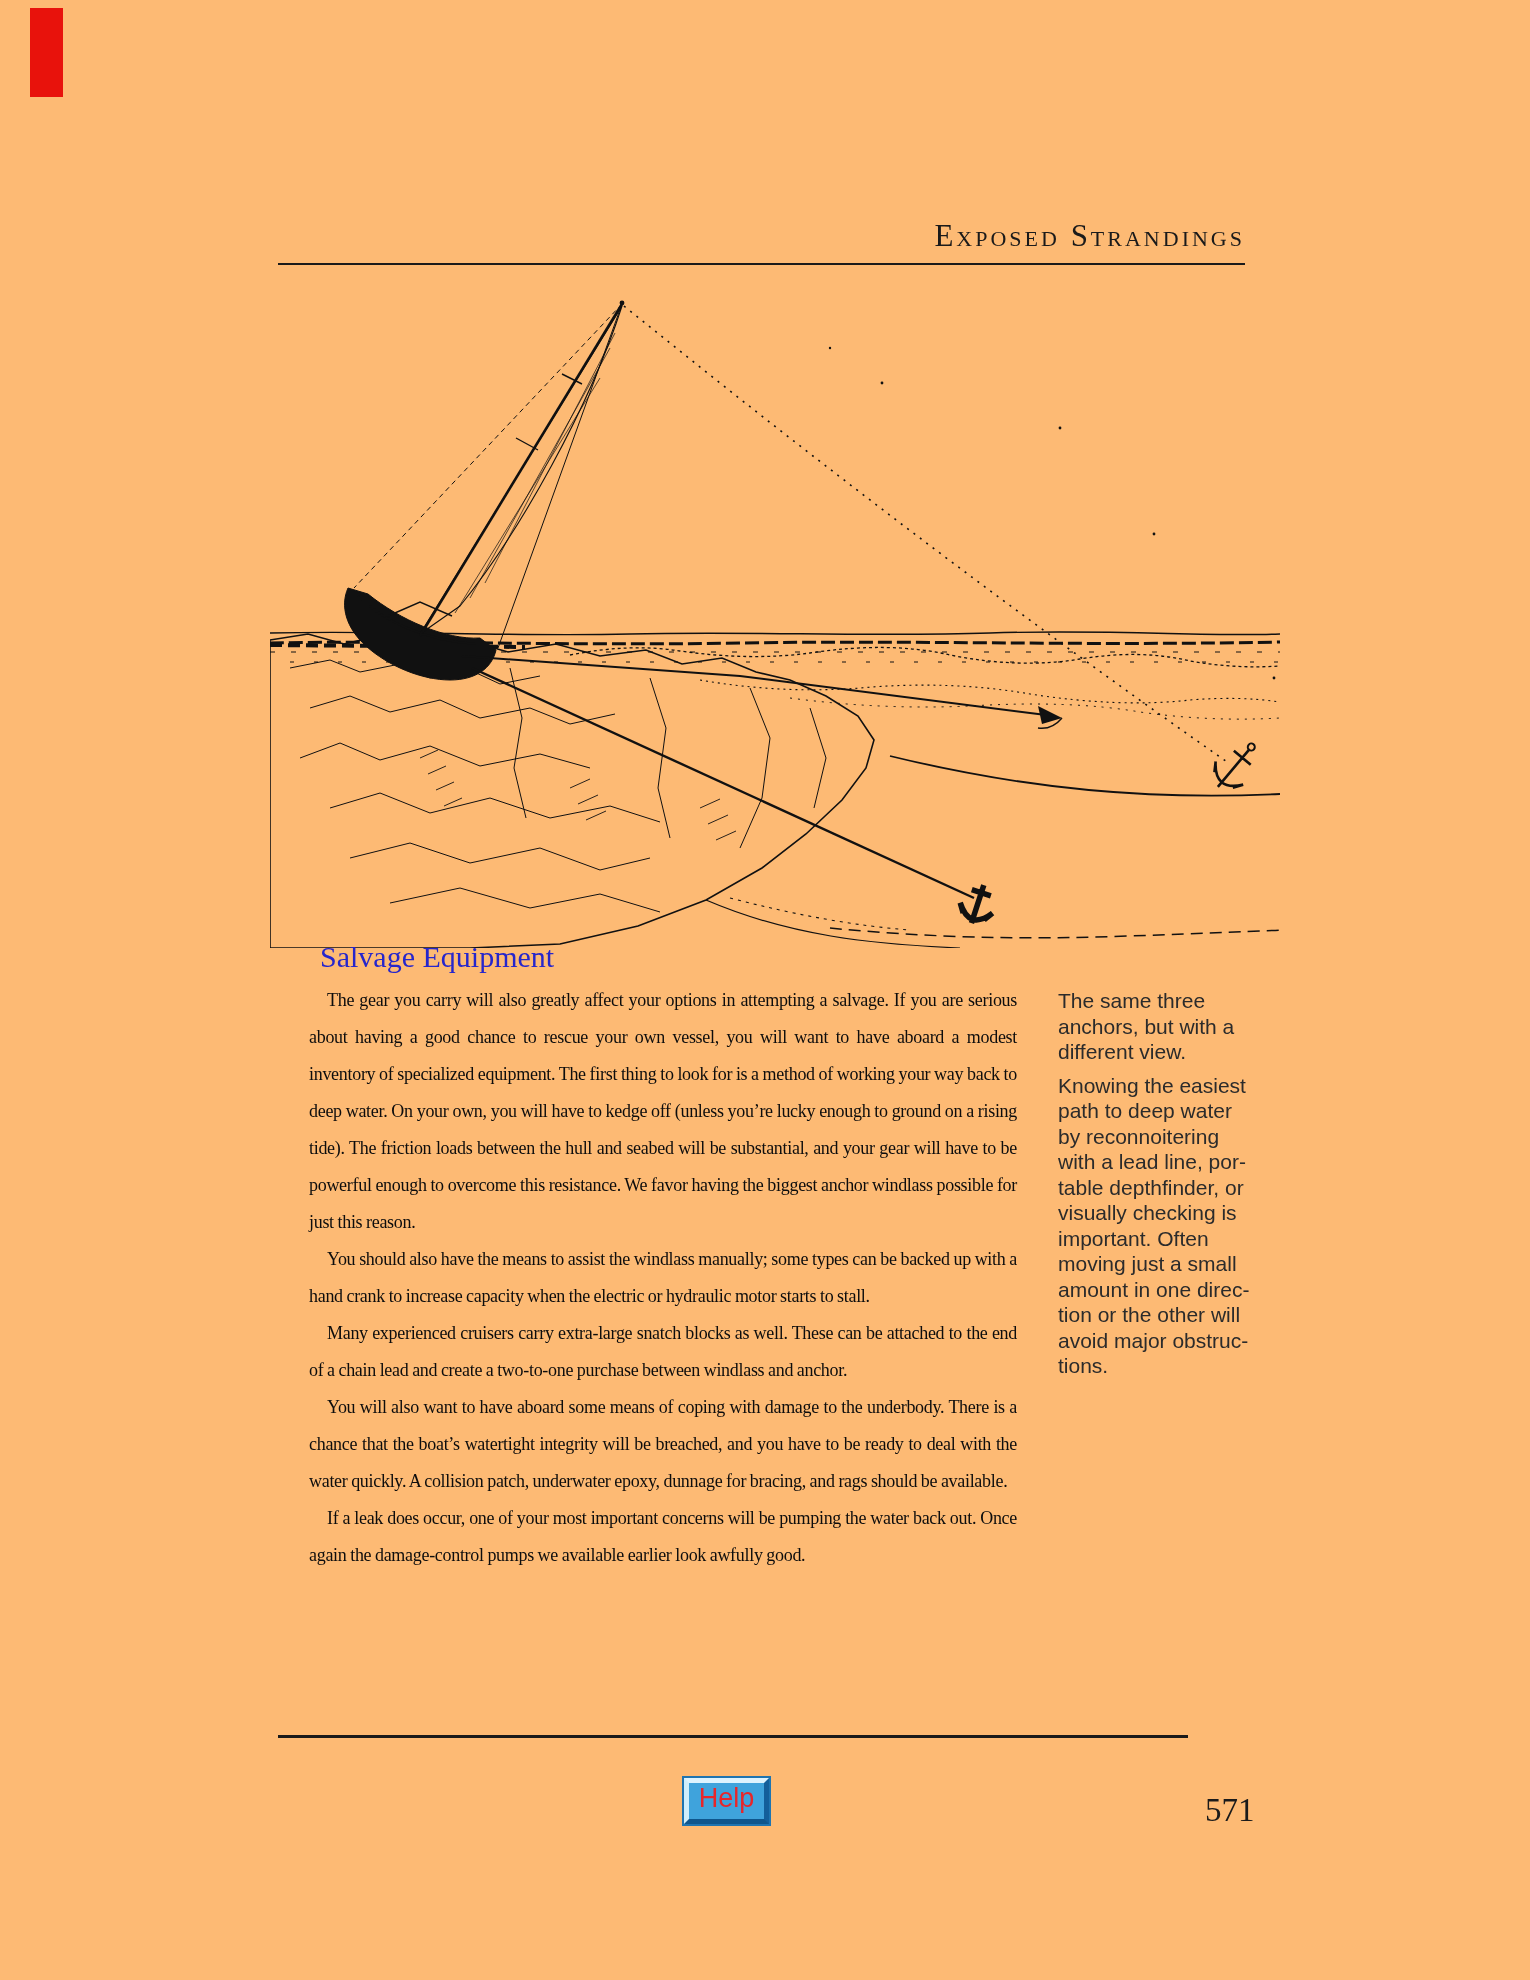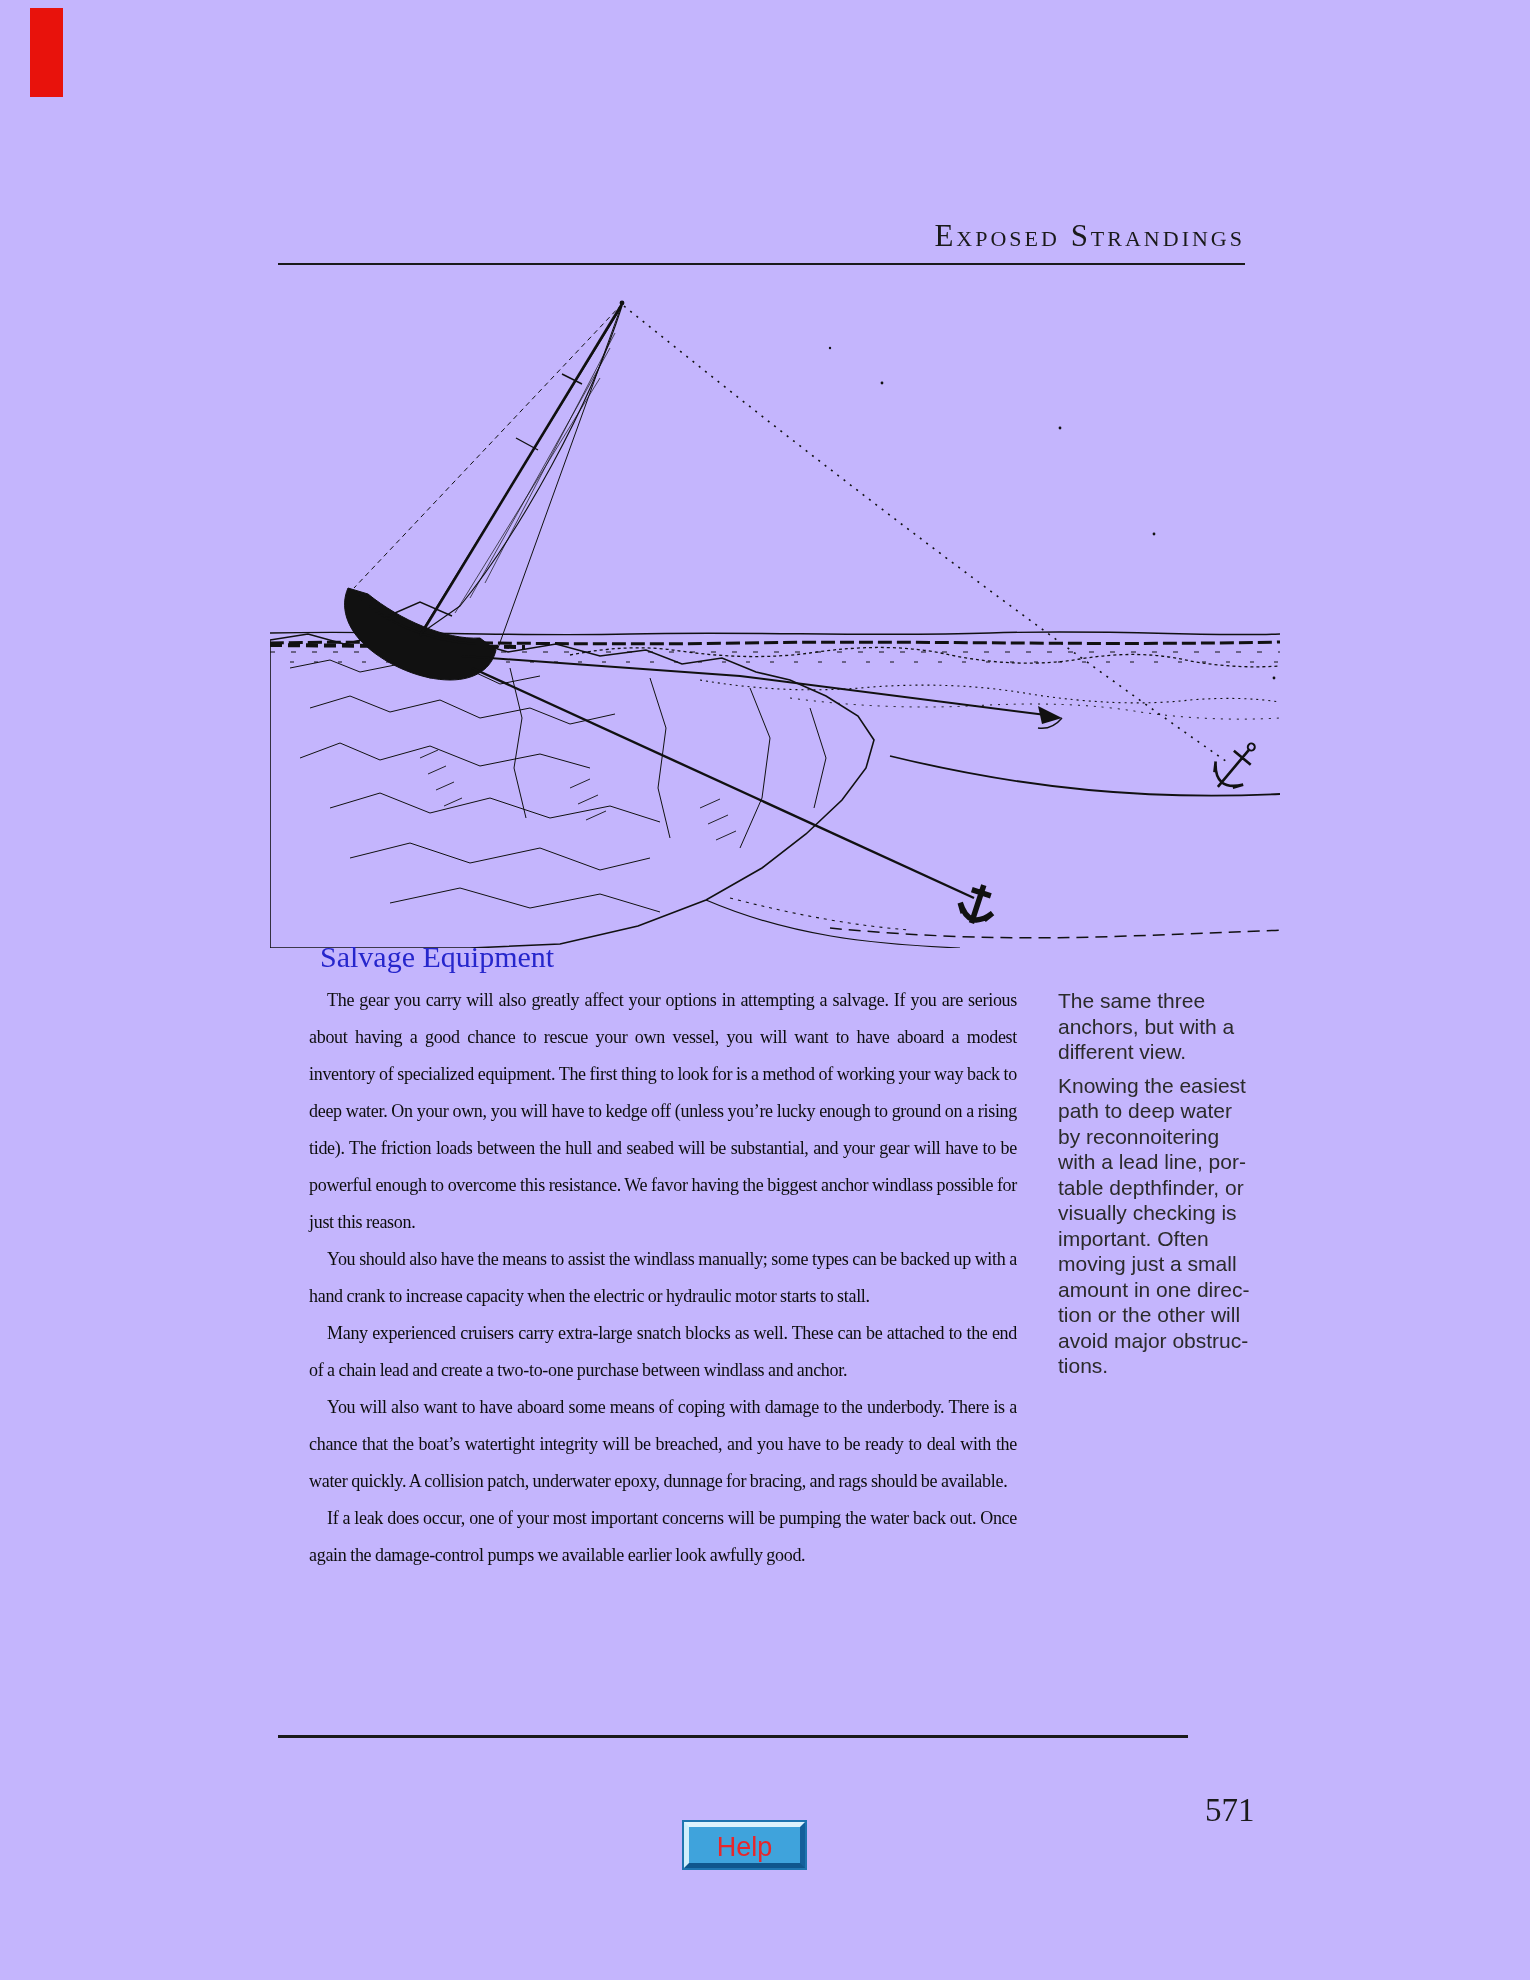--- a/index.html
+++ b/index.html
@@ -1,19 +1,19 @@
 <!DOCTYPE html>
 <html><head>
 <meta charset="utf-8">
 <style>
   html,body{margin:0;padding:0;background:#fff;}
   .page{
     position:relative;
     width:1530px;height:1980px;
-    background:#c4b5fd;
+    background:#fdba74;
     font-family:"Liberation Serif", serif;
     color:#111;
     overflow:hidden;
   }
   
   .red-marker{
     position:absolute;left:30px;top:8px;width:33px;height:89px;
     background:#e8120c;
   }
   
@@ -61,32 +61,31 @@
   .foot-rule{
     position:absolute;left:278px;top:1735px;width:910px;height:0;
     border-top:3px solid #1a1a1a;
   }
   .page-number{
     position:absolute;left:1205px;top:1792px;
     font-size:33px;color:#1a1a1a;
   }
   
   .help-button{
-    position:absolute;left:684px;top:1778px;width:121px;height:46px;
+    position:absolute;left:684px;top:1778px;width:85px;height:46px;
     box-sizing:border-box;
     background:#3fa3dc;
     border:5px solid;
     border-color:#ddf3fe #135f9b #0f568d #cfeefb;
     outline:2.5px solid #1e74b0;
-    display:flex;align-items:flex-end;justify-content:center;
+    display:flex;align-items:flex-start;justify-content:center;
     font-family:"Liberation Sans", sans-serif;
     font-size:27px;
     color:#e8262a;
     cursor:pointer;
-    margin-top:44px;
   }
   .ink{stroke:#111;fill:none;}
 </style>
 </head>
 <body>
 
 <div class="page">
 
   <div class="red-marker"></div>
 

